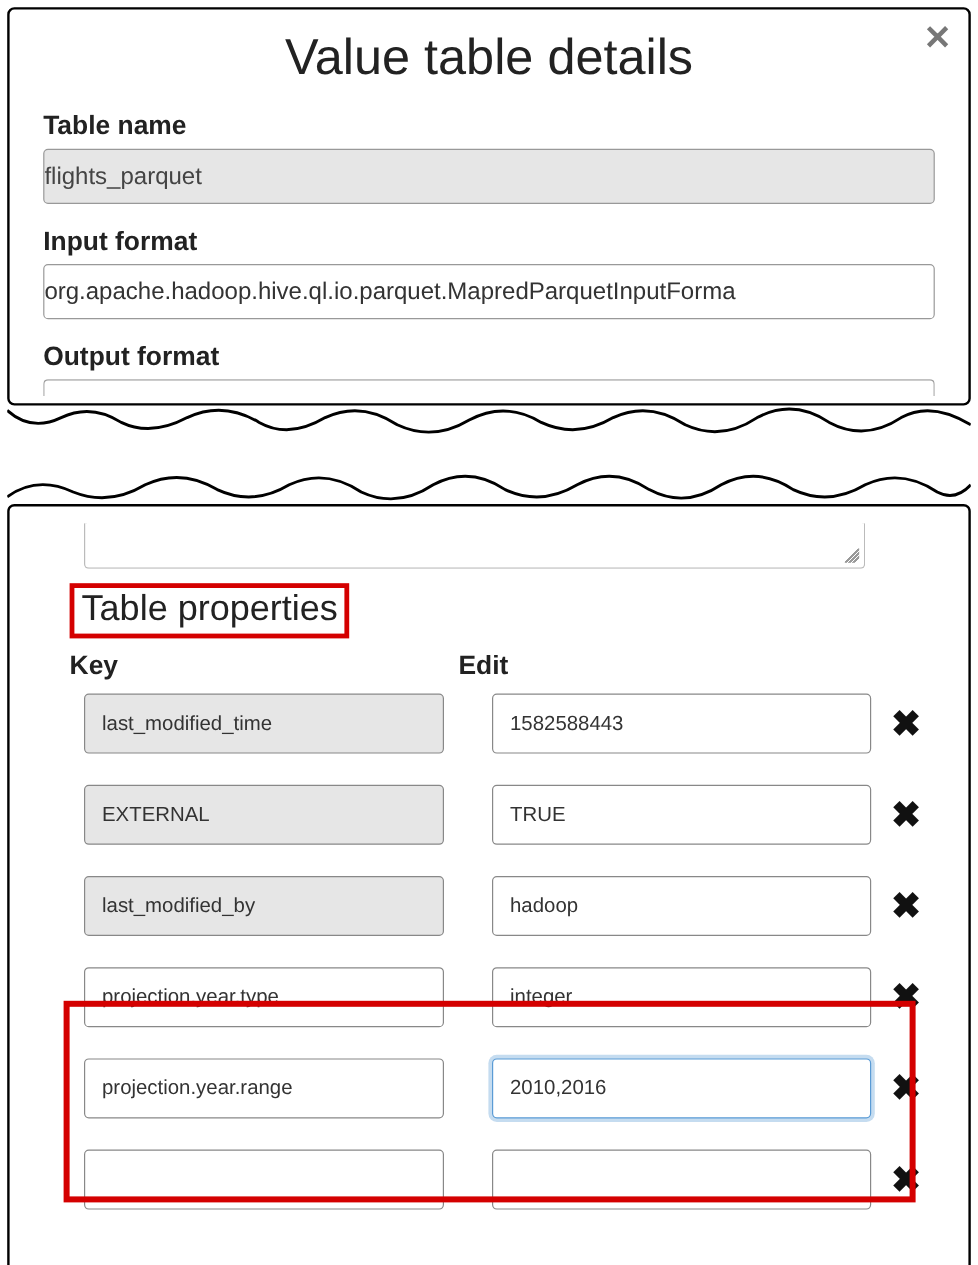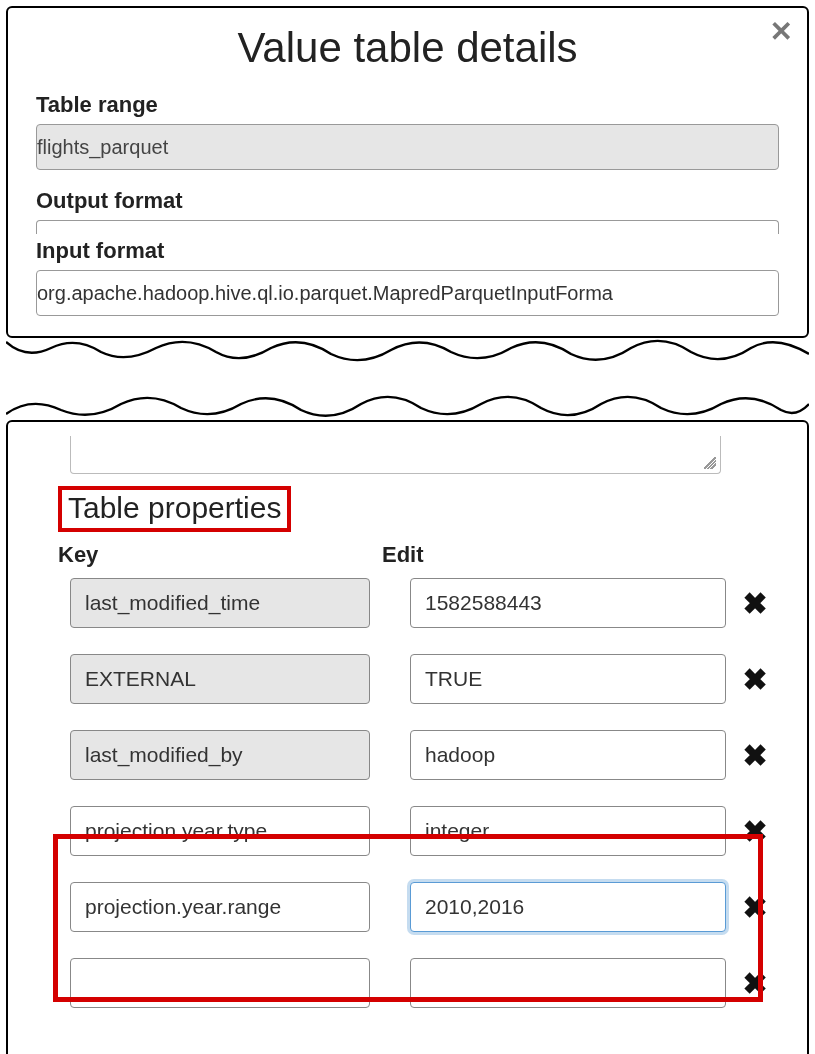--- a/index.html
+++ b/index.html
@@ -143,21 +143,21 @@
   .kv-row {
     display: flex;
     align-items: center;
     margin: 0 0 26px 12px;
   }
   .kv-row input.key,
   .kv-row input.val {
     height: 50px;
     border: 1px solid #888;
     border-radius: 4px;
-    font-size: 21px;
+    font-size: 17px;
     font-family: inherit;
     padding: 12px 14px;
     color: #333;
   }
   .kv-row input.key { width: 300px; margin-right: 40px; background: #fff; }
   .kv-row input.key.locked { background: #e6e6e6; }
   .kv-row input.val { width: 316px; margin-right: 14px; background: #fff; }
   .kv-row input.val.focused {
     border: 1px solid #5a9bd5;
     box-shadow: 0 0 0 3px rgba(90,155,213,0.35);
@@ -186,33 +186,33 @@
 </head>
 <body>
 
 <div class="panel-top">
 
   <div class="close-x">✕</div>
 
   <h1 class="modal-title">Value table details</h1>
 
   <div class="field-block">
-    <div class="field-label">Table range</div>
+    <div class="field-label">Table name</div>
     <input class="text-input-readonly" readonly="" value="flights_parquet" style="">
+  </div>
+
+  <div class="field-block">
+    <div class="field-label">Input format</div>
+    <input class="text-input" value="org.apache.hadoop.hive.ql.io.parquet.MapredParquetInputForma" style="">
   </div>
 
   <div class="field-block" style="margin-bottom:0">
     <div class="field-label">Output format</div>
     <div class="partial-box"></div>
   </div>
-
-  <div class="field-block">
-    <div class="field-label">Input format</div>
-    <input class="text-input" value="org.apache.hadoop.hive.ql.io.parquet.MapredParquetInputForma" style="">
-  </div>
 </div>
 
 <svg class="tear" viewBox="0 0 803 30" preserveAspectRatio="none">
   <path d="M0 4 Q20 22 45 10 Q70 -2 95 14 Q120 26 150 10 Q180 -4 210 14 Q235 28 265 10 Q295 -4 325 16 Q355 30 385 12 Q415 -4 445 14 Q475 28 505 10 Q535 -4 565 16 Q595 30 625 10 Q655 -6 685 14 Q715 30 745 10 Q770 -4 803 16" fill="none" stroke="#000" stroke-width="2.4"></path>
 </svg>
 
 <div class="gap"></div>
 
 <svg class="tear" viewBox="0 0 803 30" preserveAspectRatio="none">
   <path d="M0 24 Q25 6 55 20 Q85 32 115 14 Q145 0 175 18 Q205 32 235 14 Q265 0 295 20 Q325 34 355 14 Q385 -2 415 18 Q445 32 475 14 Q505 -2 535 18 Q565 34 595 14 Q625 -2 655 18 Q685 32 715 14 Q745 0 775 20 Q790 28 803 14" fill="none" stroke="#000" stroke-width="2.4"></path>

